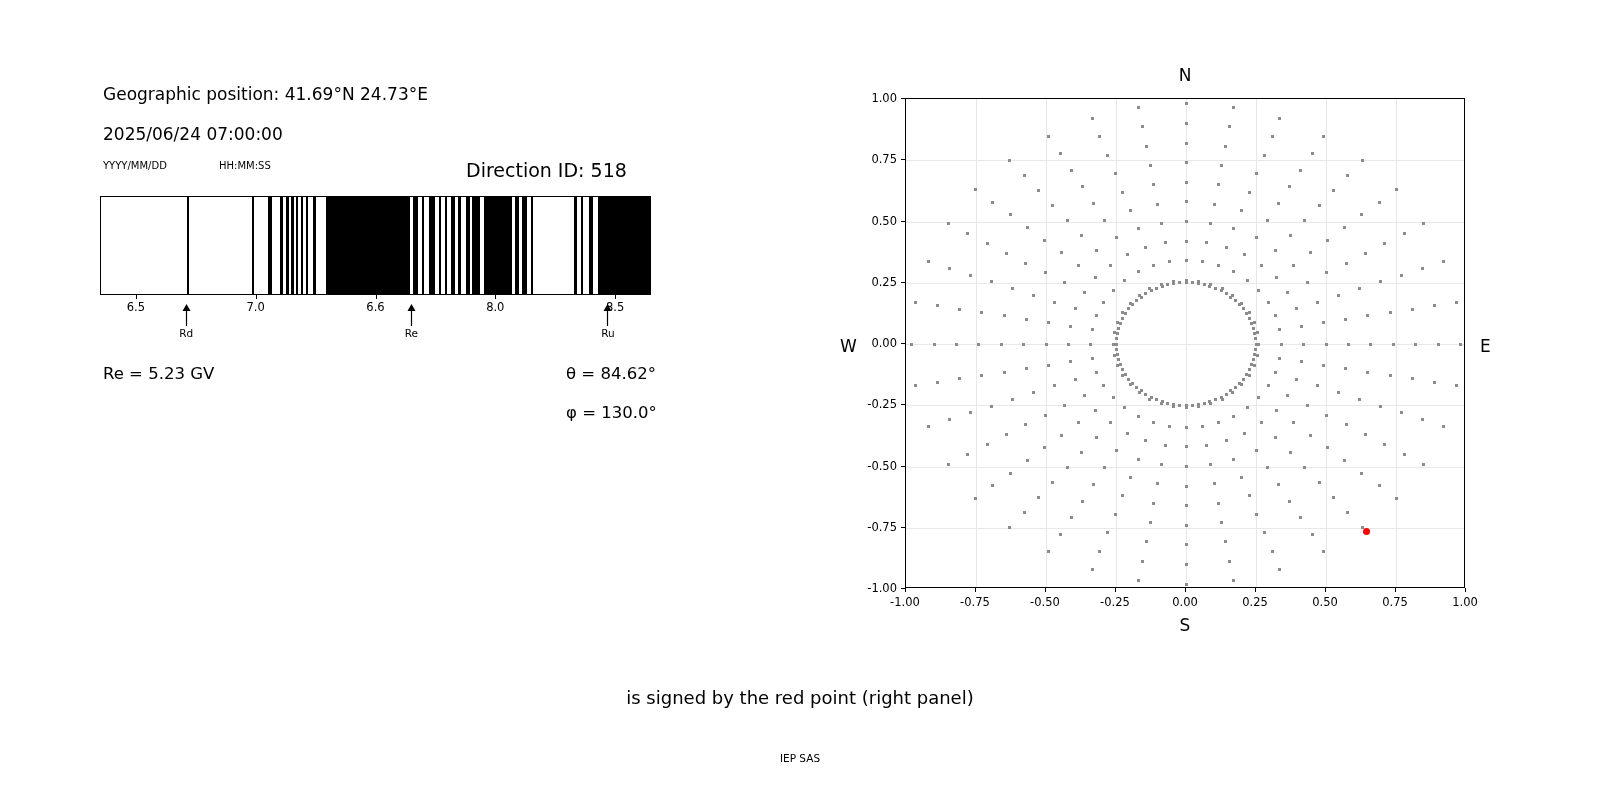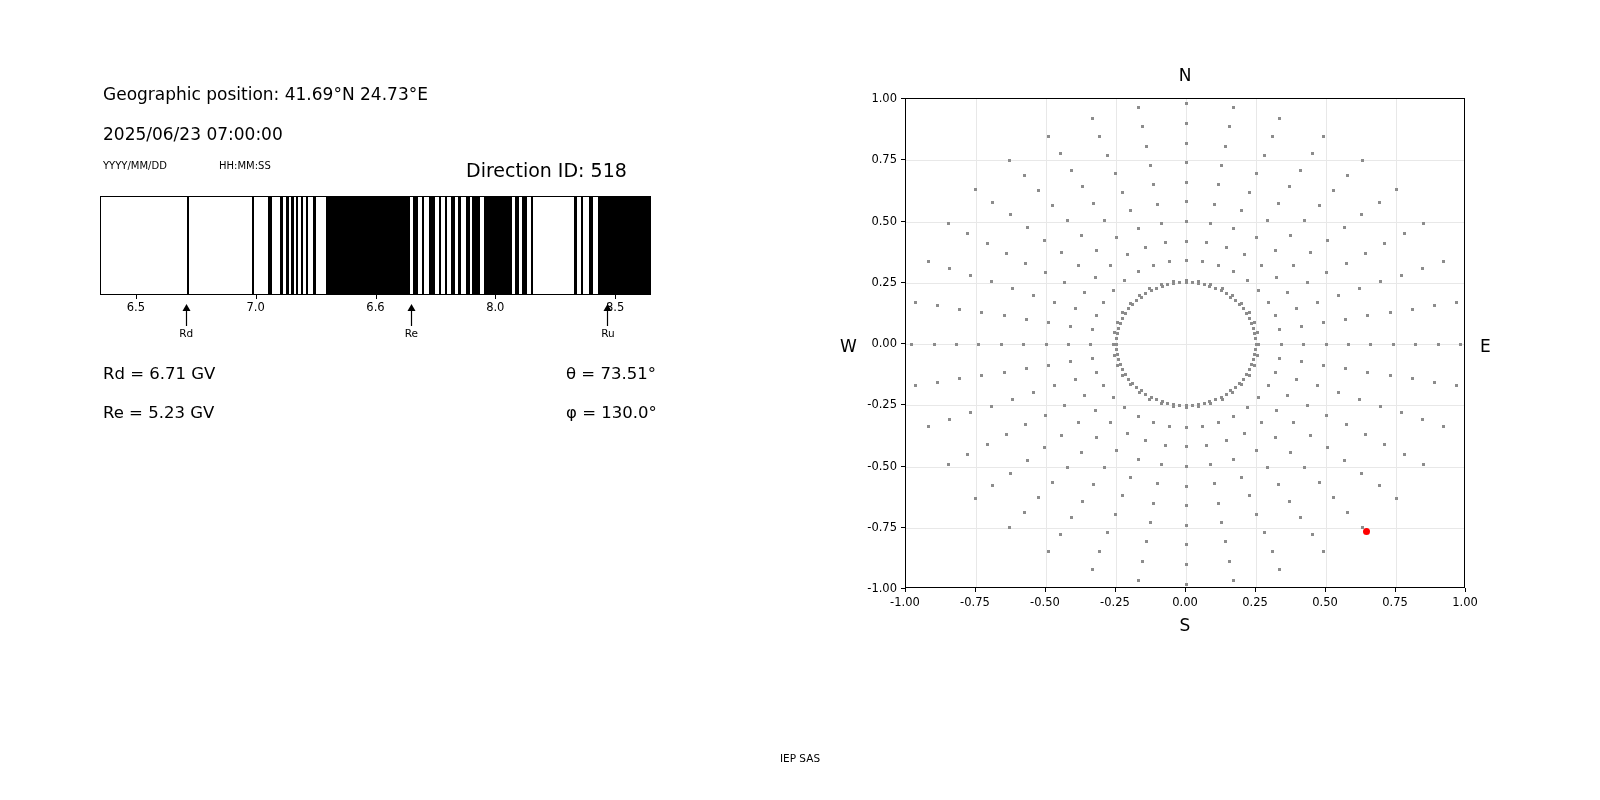--- a/index.html
+++ b/index.html
@@ -236,21 +236,21 @@
   }
 </style>
 </head>
 <body>
 
 <div class="page">
 
   <div class="left-panel">
 
     <div class="geo-line">Geographic position: 41.69°N 24.73°E</div>
-    <div class="date-line">2025/06/23 07:00:00</div>
+    <div class="date-line">2025/06/24 07:00:00</div>
     <div class="fmt-date">YYYY/MM/DD</div>
     <div class="fmt-time">HH:MM:SS</div>
     <div class="dir-id">Direction ID: 518</div>
 
     <div class="band-wrap">
       <div class="band-box" id="band-box">
           <div class="band-bar" style="left: 86.0039px; width: 2.39565px;"></div>
           <div class="band-bar" style="left: 150.687px; width: 2.39565px;"></div>
           <div class="band-bar" style="left: 167.456px; width: 3.59348px;"></div>
           <div class="band-bar" style="left: 179.434px; width: 2.39565px;"></div>
@@ -310,25 +310,24 @@
             <svg width="11" height="22">
               <line x1="5.5" y1="22" x2="5.5" y2="4" stroke="#000" stroke-width="1.2"></line>
               <polygon points="5.5,0 1.5,7 9.5,7" fill="#000"></polygon>
             </svg>
             <span class="mlabel">Ru</span>
           </div>
         </div>
     </div>
 
     <div class="vals" id="vals-left">
-        <div class="row">Rd = 6.71 GV</div>
         <div class="row">Re = 5.23 GV</div>
       </div>
     <div class="vals-right" id="vals-right">
-        <div class="row">θ = 73.51°</div>
+        <div class="row">θ = 84.62°</div>
         <div class="row">φ = 130.0°</div>
       </div>
   </div>
 
   <div class="right-panel">
     <div class="compass compass-n">N</div>
     <div class="compass compass-s">S</div>
     <div class="compass compass-w">W</div>
     <div class="compass compass-e">E</div>
 
@@ -815,16 +814,17 @@
         <div class="tick-y" style="left: 81px; top: 160.5px;"></div>
         <div class="ax-label-y" style="left: 31px; width: 46px; top: 160.5px;">0.50</div>
         <div class="tick-y" style="left: 81px; top: 99.25px;"></div>
         <div class="ax-label-y" style="left: 31px; width: 46px; top: 99.25px;">0.75</div>
         <div class="tick-y" style="left: 81px; top: 38px;"></div>
         <div class="ax-label-y" style="left: 31px; width: 46px; top: 38px;">1.00</div>
       </div>
   </div>
 
   <div class="caption">
+    <div>is signed by the red point (right panel)</div>
   </div>
   <div class="footer">IEP SAS</div>
 
 </div>
 
 </body></html>

